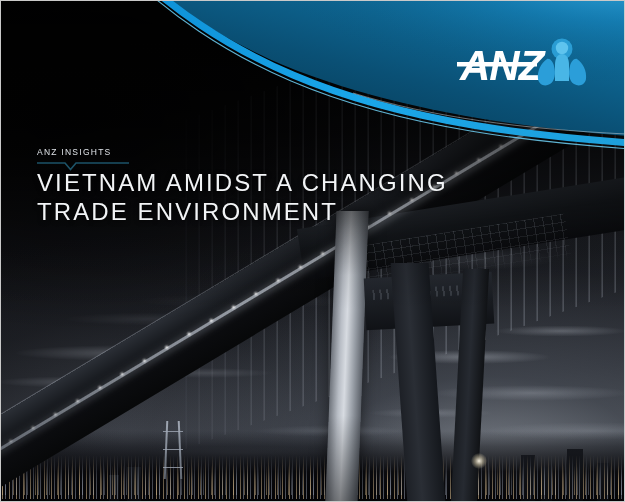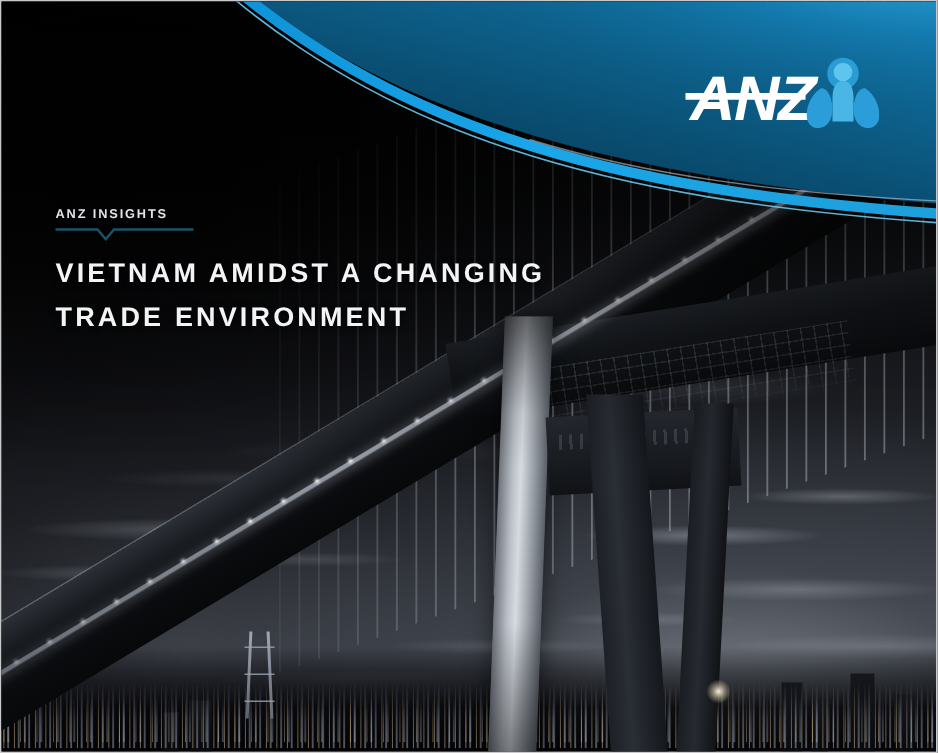--- a/index.html
+++ b/index.html
@@ -317,42 +317,43 @@
   
   .eyebrow-wrap {
     position: absolute;
     left: 36px;
     top: 136px;
     width: 230px;
   }
   .eyebrow {
     color: #dfe3e8;
     font-size: 8.5px;
-    font-weight: 700;
+    font-weight: 400;
     letter-spacing: 1.25px;
     line-height: 11px;
     white-space: nowrap;
+    margin-top: 10px;
   }
   .eyebrow-rule {
     display: block;
     margin-top: 4px;
     width: 92px;
     height: 9px;
     overflow: visible;
   }
 
   .cover-title {
     position: absolute;
     left: 36px;
     top: 167px;
     width: 560px;
     margin: 0;
     color: #f2f4f6;
-    font-size: 18px;
-    font-weight: 700;
+    font-size: 24px;
+    font-weight: 400;
     letter-spacing: 2.1px;
     line-height: 29px;
     text-transform: uppercase;
     text-shadow: 0 1px 5px rgba(0,0,0,0.75);
     white-space: pre-line;
   }
 </style>
 </head>
 <body>
 

